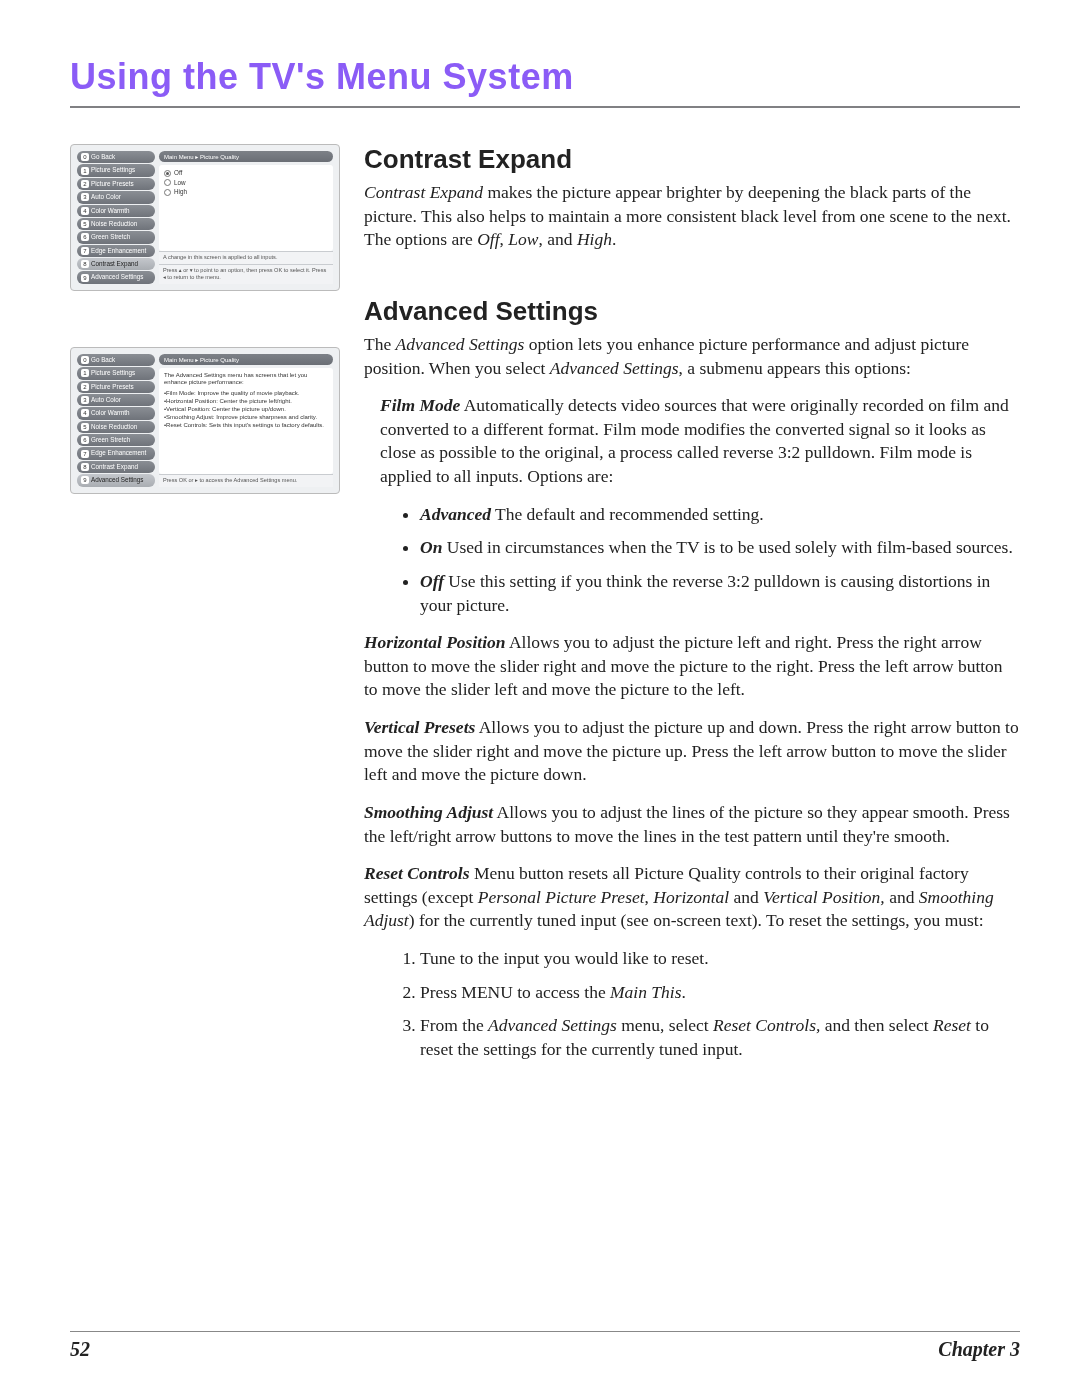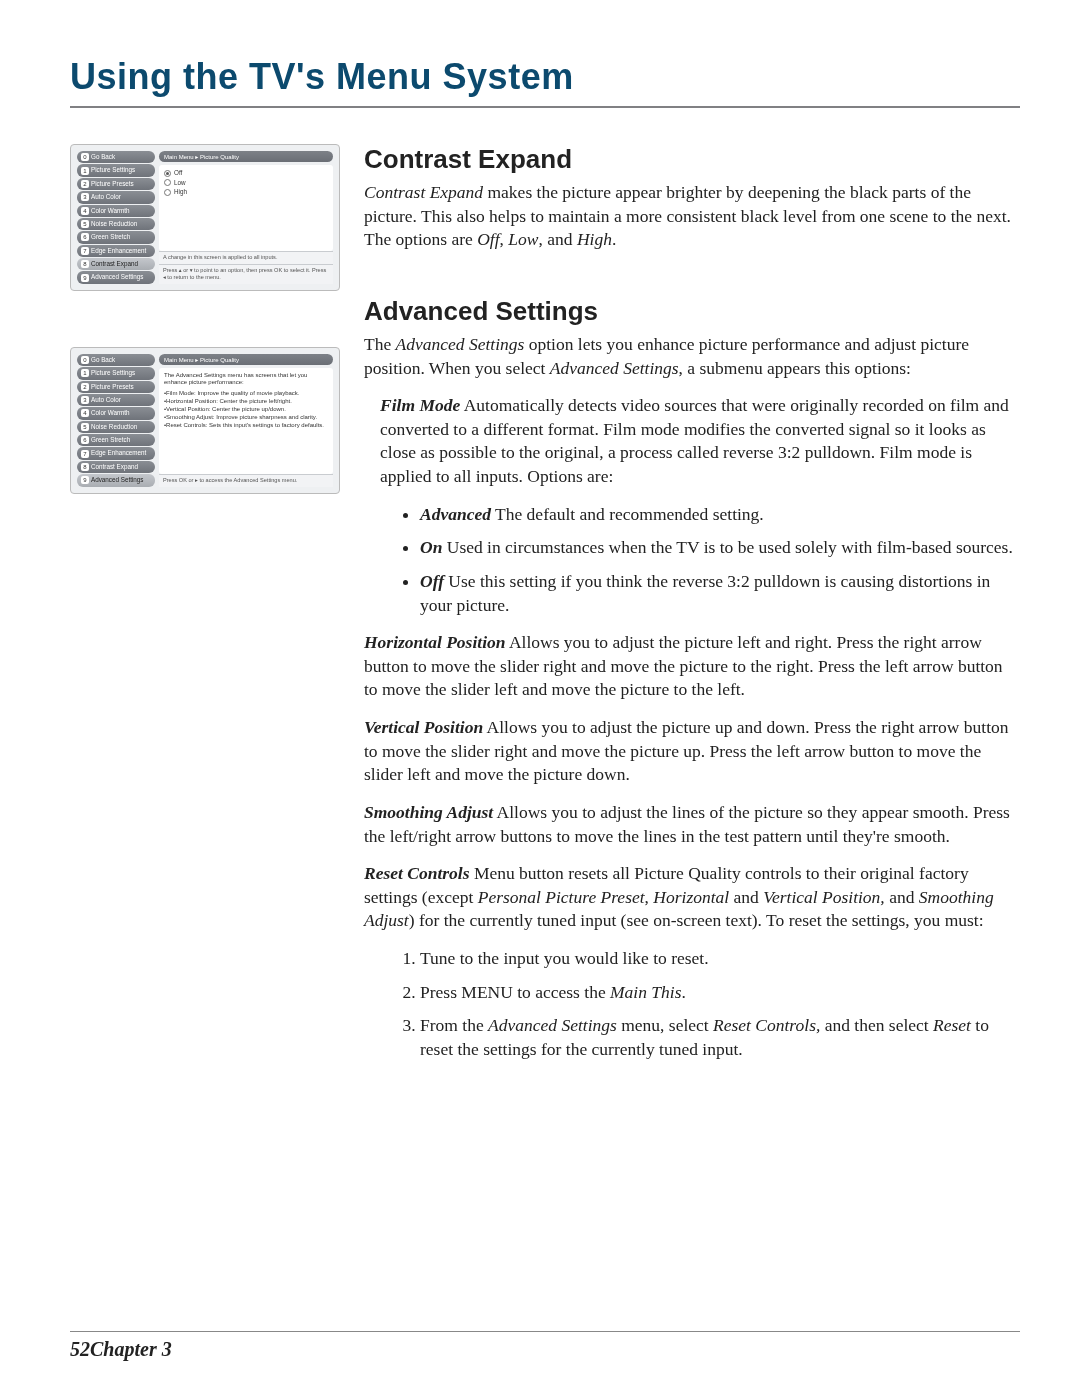--- a/index.html
+++ b/index.html
@@ -9,21 +9,21 @@
     background: #fff;
     font-family: Georgia, "Times New Roman", serif;
     color: #222;
     padding: 56px 60px 40px 70px;
     position: relative;
   }
   .page-title {
     font-family: Arial, Helvetica, sans-serif;
     font-weight: 800;
     font-size: 36px;
-    color: #0c4a6e;
+    color: #8b5cf6;
     letter-spacing: 0.5px;
     padding-bottom: 8px;
     border-bottom: 2px solid #808083;
     margin-bottom: 36px;
   }
   .columns {
     display: flex;
     gap: 24px;
   }
   .left-col {
@@ -155,21 +155,21 @@
     margin-bottom: 10px;
   }
   .section-gap { height: 30px; }
   .footer {
     position: absolute;
     left: 70px;
     right: 60px;
     bottom: 36px;
     border-top: 1px solid #888;
     display: flex;
-    justify-content: flex-start;
+    justify-content: space-between;
     padding-top: 6px;
     font-family: Georgia, serif;
   }
   .page-num { font-weight: bold; font-style: italic; font-size: 20px; }
   .chapter { font-weight: bold; font-style: italic; font-size: 20px; }
 </style>
 </head>
 <body>
 
 <div class="page-title">Using the TV's Menu System</div>
@@ -324,21 +324,21 @@
       <li><span class="bi">Advanced</span><span>   The default and recommended setting.</span></li>
       <li><span class="bi">On</span><span>   Used in circumstances when the TV is to be used solely with film-based sources.</span></li>
       <li><span class="bi">Off</span><span>   Use this setting if you think the reverse 3:2 pulldown is causing distortions in your picture.</span></li>
     </ul>
 
     <p class="body-text">
       <span class="bi">Horizontal Position</span><span>   Allows you to adjust the picture left and right. Press the right arrow button to move the slider right and move the picture to the right. Press the left arrow button to move the slider left and move the picture to the left.</span>
     </p>
 
     <p class="body-text">
-      <span class="bi">Vertical Position</span><span>   Allows you to adjust the picture up and down. Press the right arrow button to move the slider right and move the picture up. Press the left arrow button to move the slider left and move the picture down.</span>
+      <span class="bi">Vertical Presets</span><span>   Allows you to adjust the picture up and down. Press the right arrow button to move the slider right and move the picture up. Press the left arrow button to move the slider left and move the picture down.</span>
     </p>
 
     <p class="body-text">
       <span class="bi">Smoothing Adjust</span><span>   Allows you to adjust the lines of the picture so they appear smooth. Press the left/right arrow buttons to move the lines in the test pattern until they're smooth.</span>
     </p>
 
     <p class="body-text">
       <span class="bi">Reset Controls</span><span>   Menu button resets all Picture Quality controls to their original factory settings (except </span><em>Personal Picture Preset</em><span>, </span><em>Horizontal</em><span> and </span><em>Vertical Position,</em><span> and </span><em>Smoothing Adjust</em><span>) for the currently tuned input (see on-screen text). To reset the settings, you must:</span>
     </p>
 

